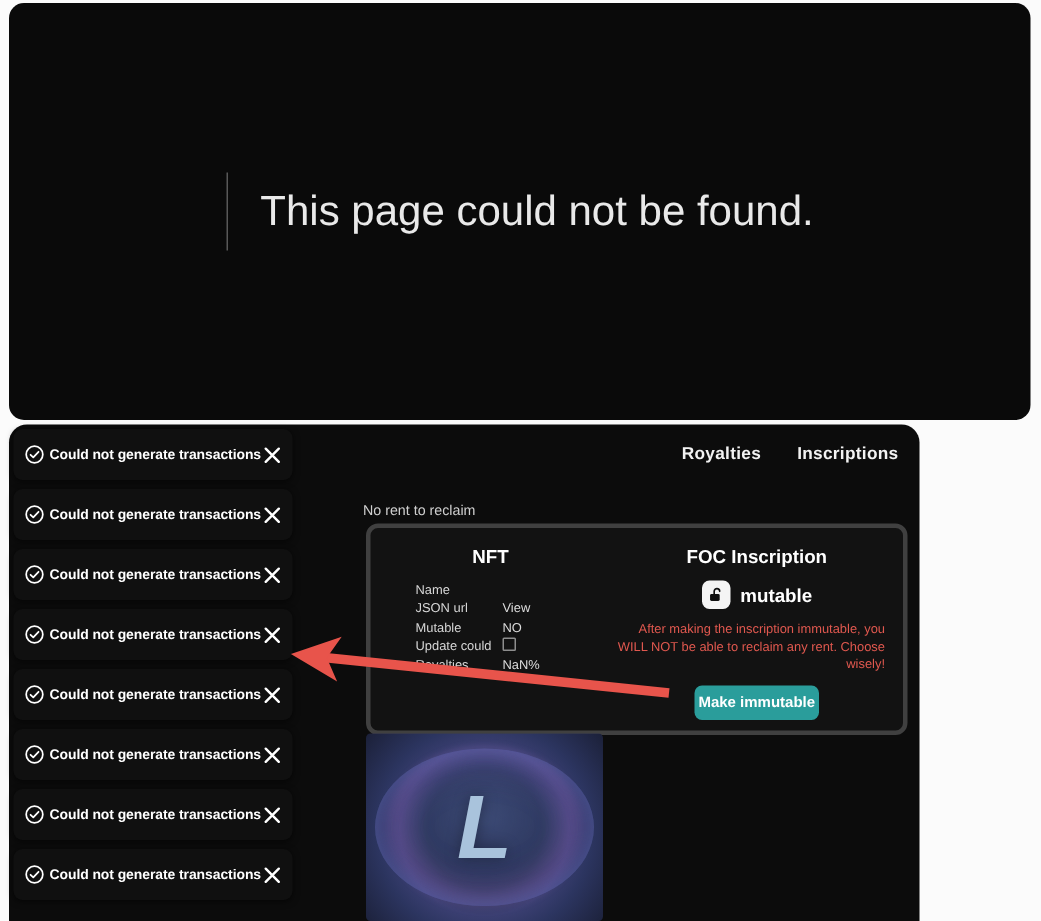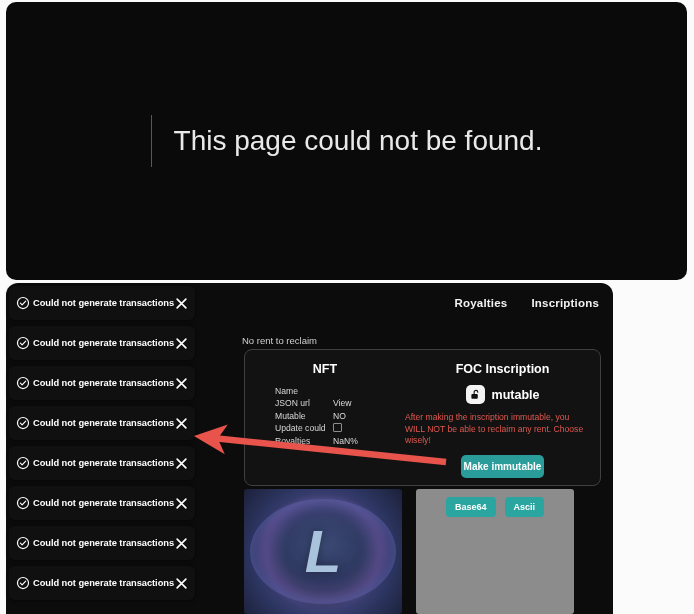--- a/index.html
+++ b/index.html
@@ -112,21 +112,21 @@
   }
 
   
   .info-card {
     position: absolute;
     left: 238px;
     top: 66px;
     width: 355px;
     height: 135px;
     background: #121212;
-    border: 1px solid #404040;
+    border: 3px solid #404040;
     border-radius: 8px;
   }
   .col-nft {
     position: absolute;
     left: 0;
     top: 0;
     width: 160px;
     height: 100%;
   }
   .col-foc {
@@ -180,21 +180,21 @@
     align-items: center;
     justify-content: center;
   }
   .mutable-label {
     color: #ffffff;
     font-size: 12.5px;
     font-weight: bold;
   }
   .warn-text {
     margin: 8px 12px 0 0;
-    text-align: left;
+    text-align: right;
     color: #e0584f;
     font-size: 8.6px;
     line-height: 11.5px;
   }
   .immutable-btn {
     display: block;
     margin: 8px auto 0 auto;
     background: #2a9d9b;
     color: #ffffff;
     font-size: 10px;
@@ -407,24 +407,20 @@
           </div>
           <div class="warn-text">After making the inscription immutable, you WILL NOT be able to reclaim any rent. Choose wisely!</div>
           <button class="immutable-btn">Make immutable</button>
         </div>
       </div>
 
       <div class="media-row">
         <div class="nft-image">
           <div class="nft-image-letter">L</div>
         </div>
-        <div class="data-panel">
-          <button class="chip">Base64</button>
-          <button class="chip">Ascii</button>
-        </div>
       </div>
 
     </div>
   </div>
 
   <div class="toast-stack" id="toast-stack">
       <div class="toast">
         <span class="toast-check"><svg viewBox="0 0 24 24" width="14" height="14" fill="none" stroke="#ffffff" stroke-width="2" stroke-linecap="round" stroke-linejoin="round">
             <circle cx="12" cy="12" r="9.5"></circle>
             <path d="M7.5 12.3 L10.6 15.3 L16.6 8.9"></path>

